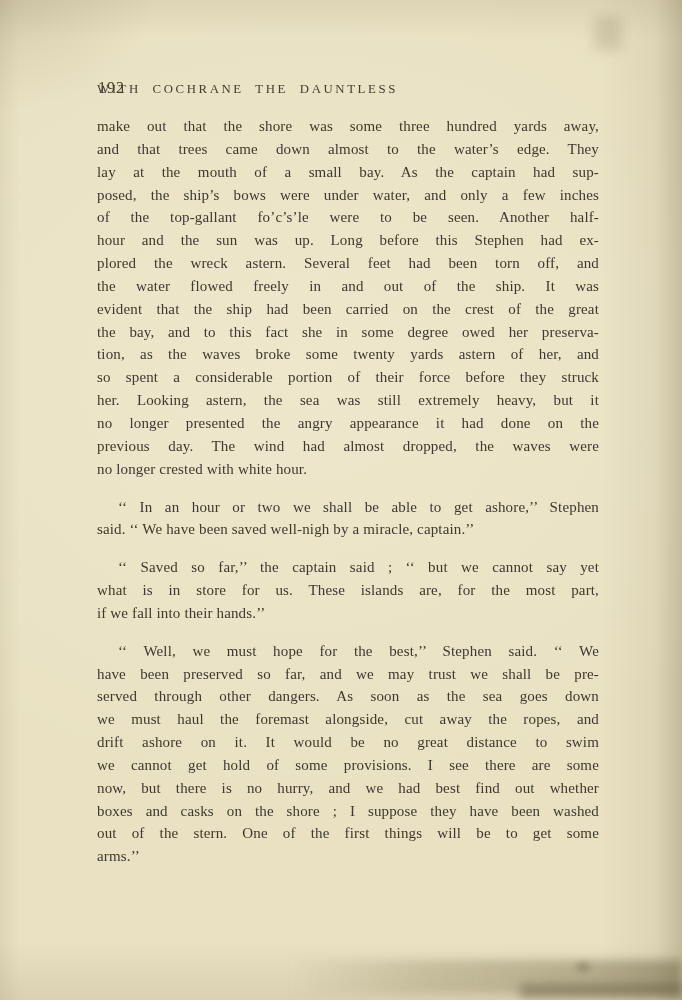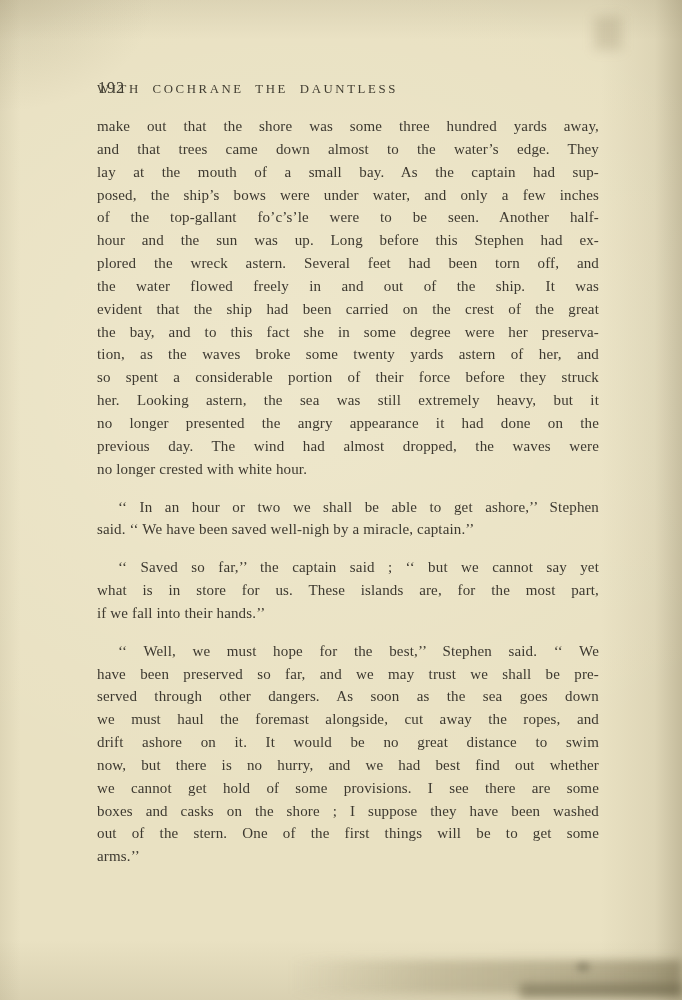--- a/index.html
+++ b/index.html
@@ -124,21 +124,21 @@
       </p>
       <div class="line">make out that the shore was some three hundred yards away,</div>
       <div class="line">and that trees came down almost to the water’s edge. They</div>
       <div class="line">lay at the mouth of a small bay. As the captain had sup-</div>
       <div class="line">posed, the ship’s bows were under water, and only a few inches</div>
       <div class="line">of the top-gallant fo’c’s’le were to be seen. Another half-</div>
       <div class="line">hour and the sun was up. Long before this Stephen had ex-</div>
       <div class="line">plored the wreck astern. Several feet had been torn off, and</div>
       <div class="line">the water flowed freely in and out of the ship. It was</div>
       <div class="line">evident that the ship had been carried on the crest of the great</div>
-      <div class="line">the bay, and to this fact she in some degree were her preserva-</div>
+      <div class="line">the bay, and to this fact she in some degree owed her preserva-</div>
       <div class="line">tion, as the waves broke some twenty yards astern of her, and</div>
       <div class="line">so spent a considerable portion of their force before they struck</div>
       <div class="line">her. Looking astern, the sea was still extremely heavy, but it</div>
       <div class="line">no longer presented the angry appearance it had done on the</div>
       <div class="line">previous day. The wind had almost dropped, the waves were</div>
       <div class="line last">no longer crested with white hour.</div>
     <p></p>
 
     <p class="para">
       </p>
@@ -153,22 +153,22 @@
       <div class="line last">if we fall into their hands.’’</div>
     <p></p>
 
     <p class="para">
       </p>
       <div class="line indent">‘‘ Well, we must hope for the best,’’ Stephen said. ‘‘ We</div>
       <div class="line">have been preserved so far, and we may trust we shall be pre-</div>
       <div class="line">served through other dangers. As soon as the sea goes down</div>
       <div class="line">we must haul the foremast alongside, cut away the ropes, and</div>
       <div class="line">drift ashore on it. It would be no great distance to swim</div>
+      <div class="line">we cannot get hold of some provisions. I see there are some</div>
       <div class="line">now, but there is no hurry, and we had best find out whether</div>
-      <div class="line">we cannot get hold of some provisions. I see there are some</div>
       <div class="line">boxes and casks on the shore ; I suppose they have been washed</div>
       <div class="line">out of the stern. One of the first things will be to get some</div>
       <div class="line last">arms.’’</div>
     <p></p>
 
   </div>
 
   <div class="smudge bottom-band"></div>
   <div class="smudge bottom-streak"></div>
   <div class="smudge top-right-smudge"></div>

